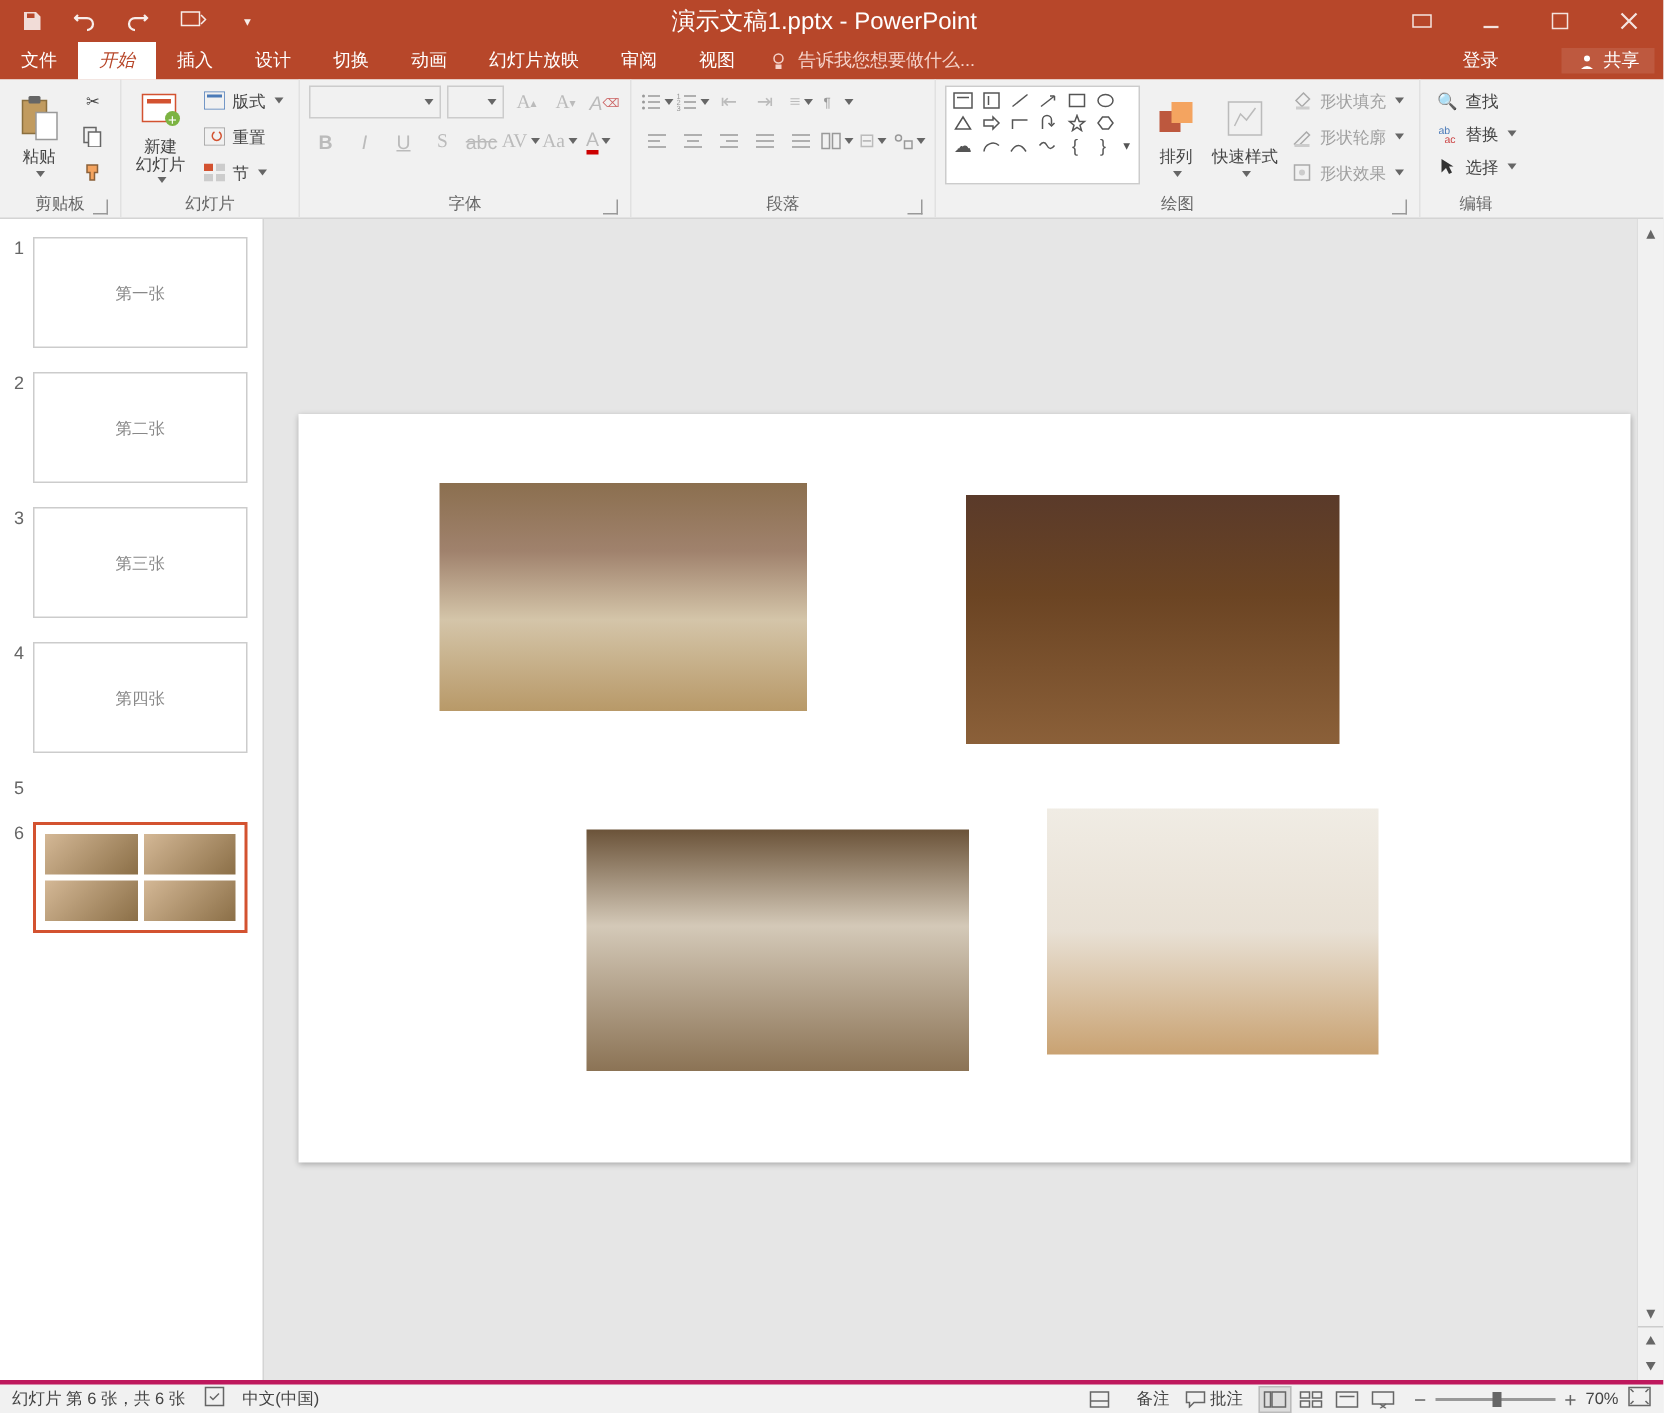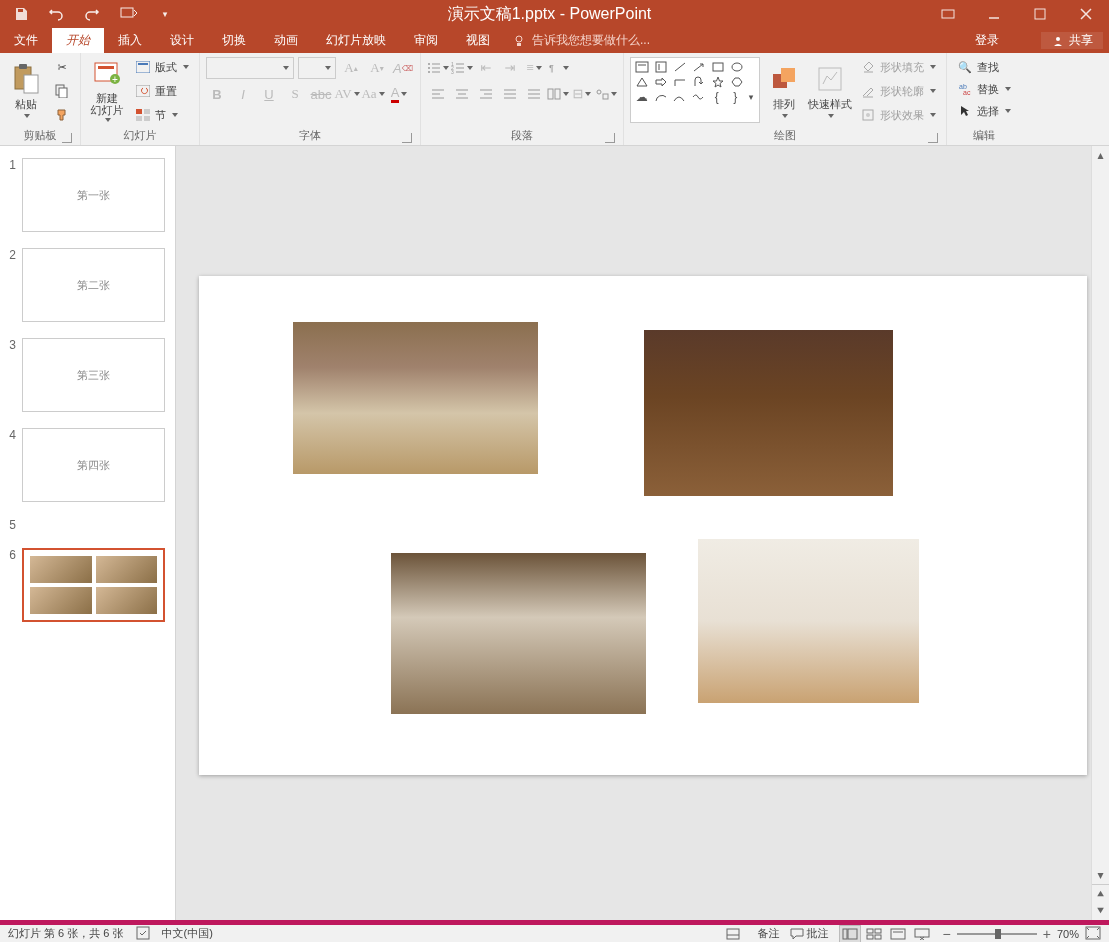--- a/index.html
+++ b/index.html
@@ -73,21 +73,21 @@
 .img1 { left: 94px; top: 46px; width: 245px; height: 152px; background: linear-gradient(to bottom, #8b6f4f 0%, #a0826d 30%, #d4c5a9 60%, #b89968 100%); }
 .img2 { left: 445px; top: 54px; width: 249px; height: 166px; background: linear-gradient(to bottom, #5a3a2a 0%, #6b4423 40%, #8b6039 100%); }
 .img3 { left: 192px; top: 277px; width: 255px; height: 161px; background: linear-gradient(to bottom, #6b5339 0%, #d4c9b8 40%, #8b7355 100%); }
 .img4 { left: 499px; top: 263px; width: 221px; height: 164px; background: linear-gradient(to bottom, #f0ece4 0%, #e8e0d4 50%, #c9a272 100%); }
 
 .vscroll { position: absolute; right: 0; top: 0; bottom: 0; width: 18px; background: #f1f1f1; border-left: 1px solid #ddd; }
 .vscroll-btn { height: 18px; display: flex; align-items: center; justify-content: center; color: #666; }
 .vscroll-nav { position: absolute; bottom: 0; width: 100%; }
 
 
-.statusbar { height: 22px; background: #f1f1f1; border-top: 5px solid #be185d; display: flex; align-items: center; font-size: 11px; color: #444; padding: 0 8px; }
+.statusbar { height: 22px; background: #f1f1f1; border-top: 3px solid #be185d; display: flex; align-items: center; font-size: 11px; color: #444; padding: 0 8px; }
 .status-left { display: flex; align-items: center; gap: 12px; }
 .status-right { margin-left: auto; display: flex; align-items: center; gap: 10px; }
 .view-btns { display: flex; gap: 2px; }
 .view-btn { width: 22px; height: 18px; display: flex; align-items: center; justify-content: center; border: 1px solid transparent; }
 .view-btn.active { background: #ddd; border-color: #bbb; }
 .zoom-slider { display: flex; align-items: center; gap: 6px; }
 .slider-track { width: 80px; height: 2px; background: #999; position: relative; }
 .slider-thumb { position: absolute; left: 38px; top: -4px; width: 6px; height: 10px; background: #666; }
 </style>
 </head>

